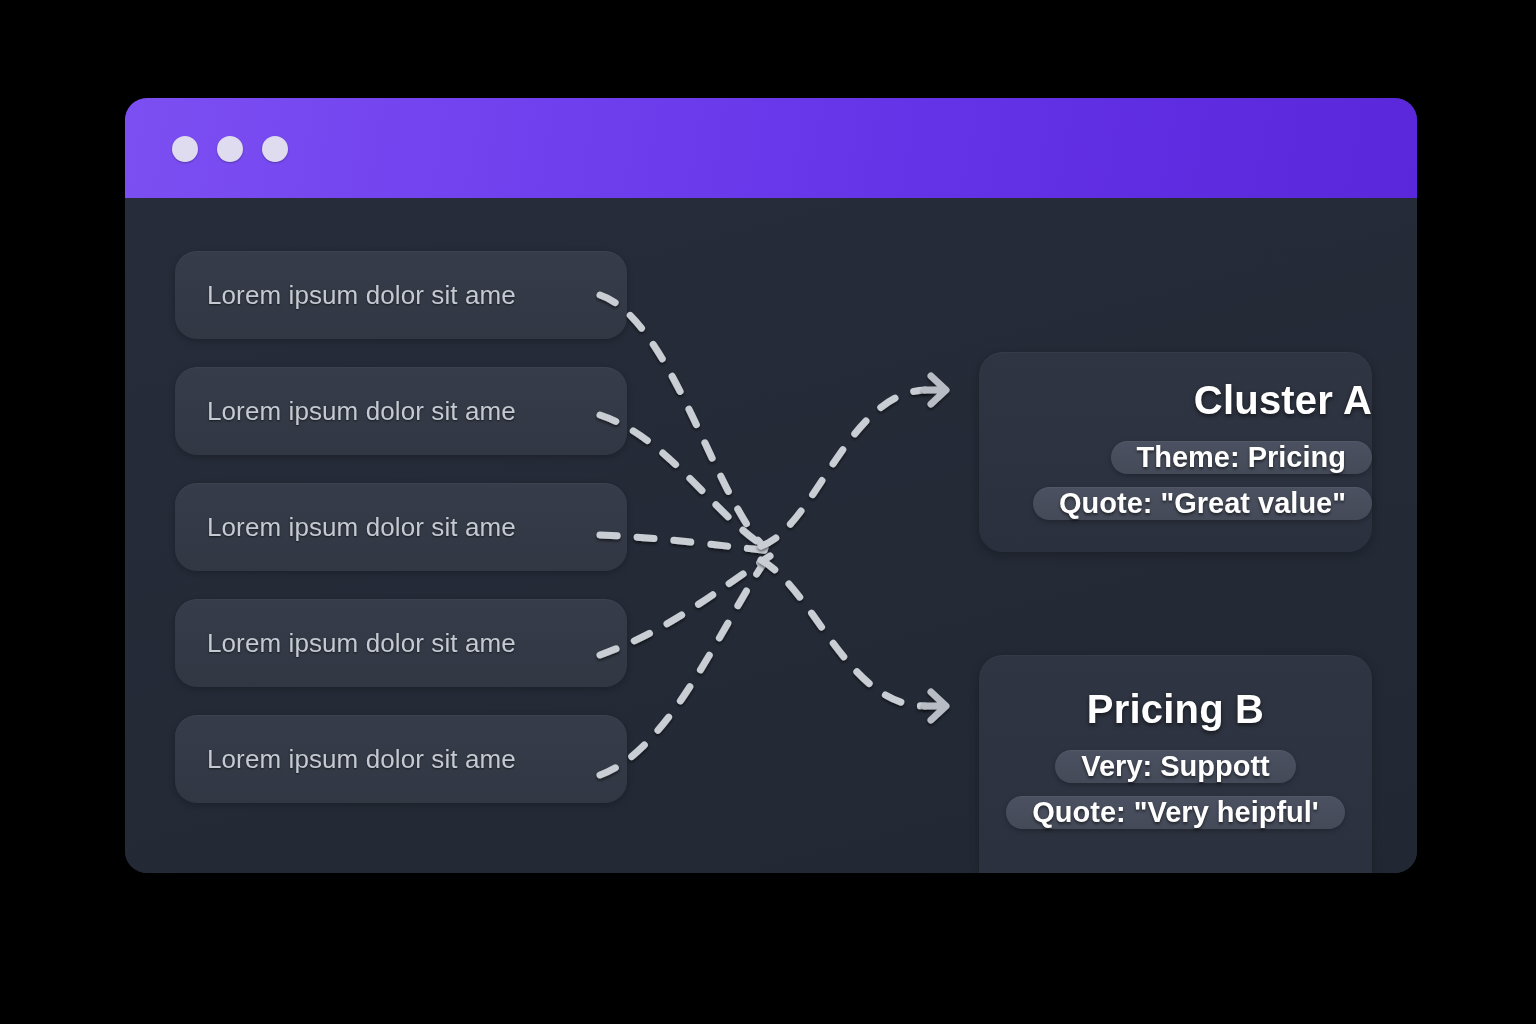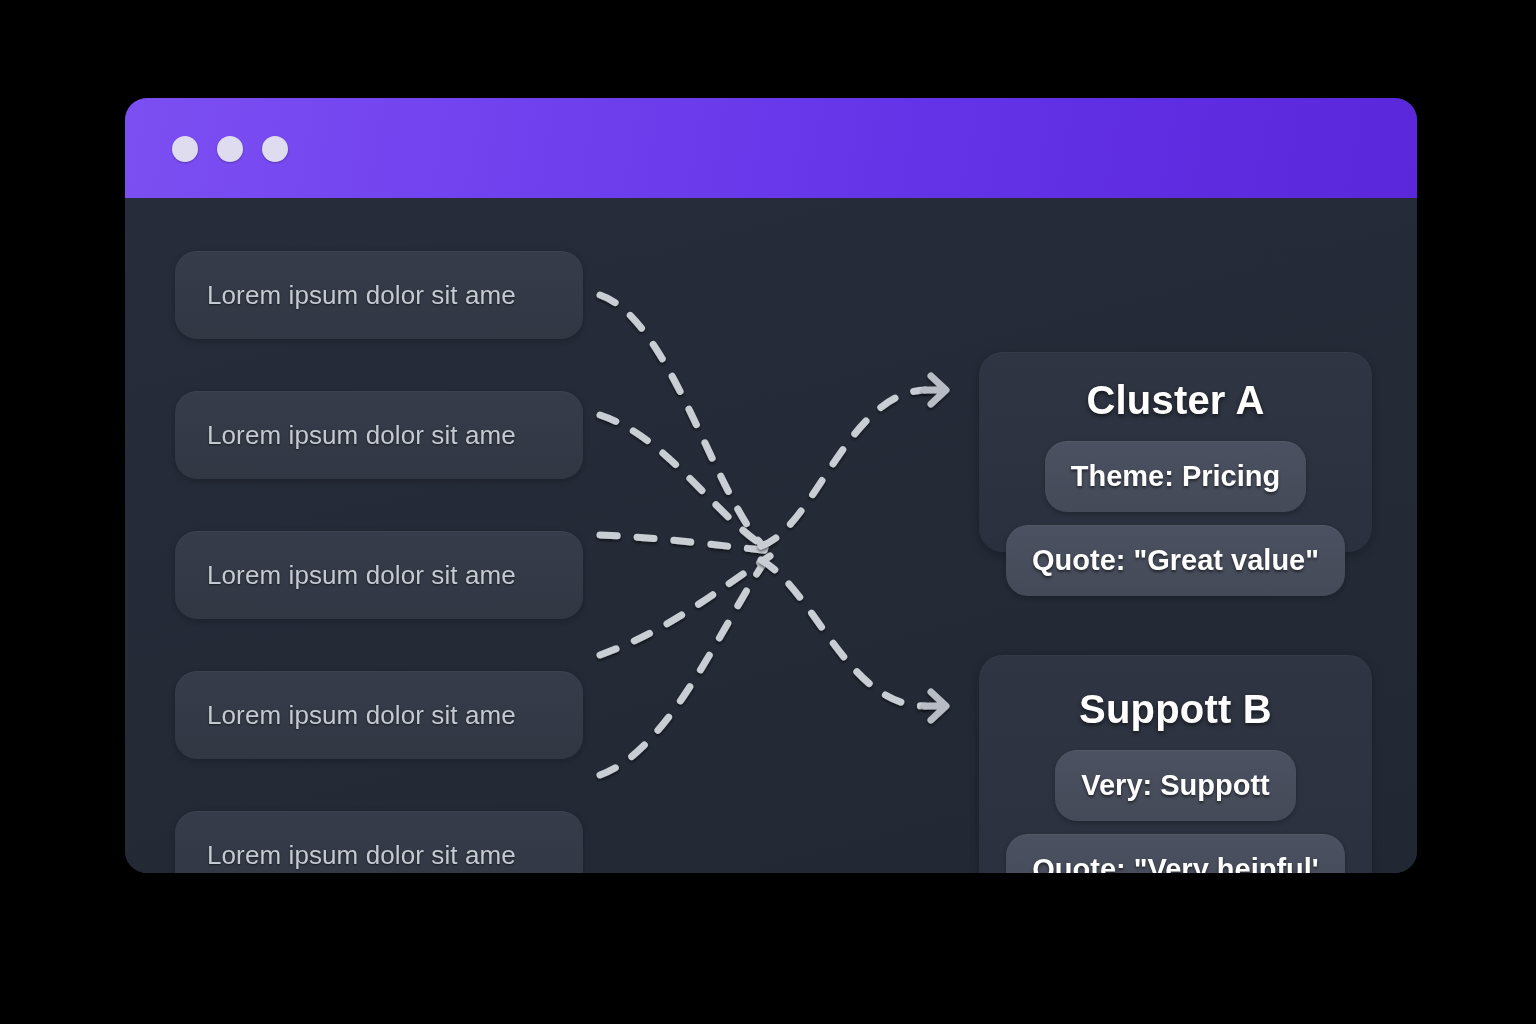--- a/index.html
+++ b/index.html
@@ -65,23 +65,23 @@
 
   
   .feedback-list {
     position: absolute;
     left: 50px;
     top: 53px;
     width: 398px;
   }
   .feedback-card {
     position: relative;
-    width: 408px;
+    width: 452px;
     height: 88px;
-    margin-bottom: 52px;
+    margin-bottom: 28px;
     border-radius: 22px;
     background: linear-gradient(180deg, #363C49 0%, #313743 100%);
     box-shadow: inset 0 1px 0 rgba(255,255,255,0.035),
                 0 2px 6px rgba(0,0,0,0.22);
     display: flex;
     align-items: center;
   }
   .feedback-text {
     padding-left: 32px;
     font-size: 26px;
@@ -107,40 +107,40 @@
     position: absolute;
     width: 393px;
     border-radius: 24px;
     background: linear-gradient(180deg, #2F3542 0%, #2A303D 100%);
     box-shadow: inset 0 1px 0 rgba(255,255,255,0.03),
                 0 3px 10px rgba(0,0,0,0.26);
     display: flex;
     flex-direction: column;
     align-items: center;
   }
-  .cluster-a { left: 854px; top: 154px; height: 200px; }
+  .cluster-a { left: 854px; top: 154px; height: 200px; align-items: flex-end; }
   .cluster-b { left: 854px; top: 457px; height: 268px; }
 
   .cluster-title {
     font-size: 40px;
     font-weight: 700;
     color: #FFFFFF;
     margin-top: 26px;
     margin-bottom: 18px;
     letter-spacing: 0.2px;
     text-shadow: 0 2px 4px rgba(0,0,0,0.6);
   }
   .cluster-b .cluster-title { margin-top: 32px; }
 
   .pill {
     border-radius: 22px;
     background: linear-gradient(180deg, #4B5160 0%, #444A58 100%);
     box-shadow: inset 0 1px 0 rgba(255,255,255,0.045),
                 0 2px 5px rgba(0,0,0,0.24);
-    padding: 19px 26px;
+    padding: 0 26px;
     margin-bottom: 13px;
     font-size: 29px;
     font-weight: 700;
     color: #FFFFFF;
     white-space: nowrap;
     text-shadow: 0 2px 3px rgba(0,0,0,0.55);
   }
 </style>
 </head>
 <body>
@@ -201,19 +201,19 @@
       </g>
     </svg>
 
     <div class="cluster-panel cluster-a">
       <div class="cluster-title">Cluster A</div>
       <div class="pill">Theme: Pricing</div>
       <div class="pill">Quote: "Great value"</div>
     </div>
 
     <div class="cluster-panel cluster-b">
-      <div class="cluster-title">Suppott B</div>
+      <div class="cluster-title">Pricing B</div>
       <div class="pill">Very: Suppott</div>
       <div class="pill">Quote: "Very heipful'</div>
     </div>
 
   </div>
 </div>
 
 </body></html>

